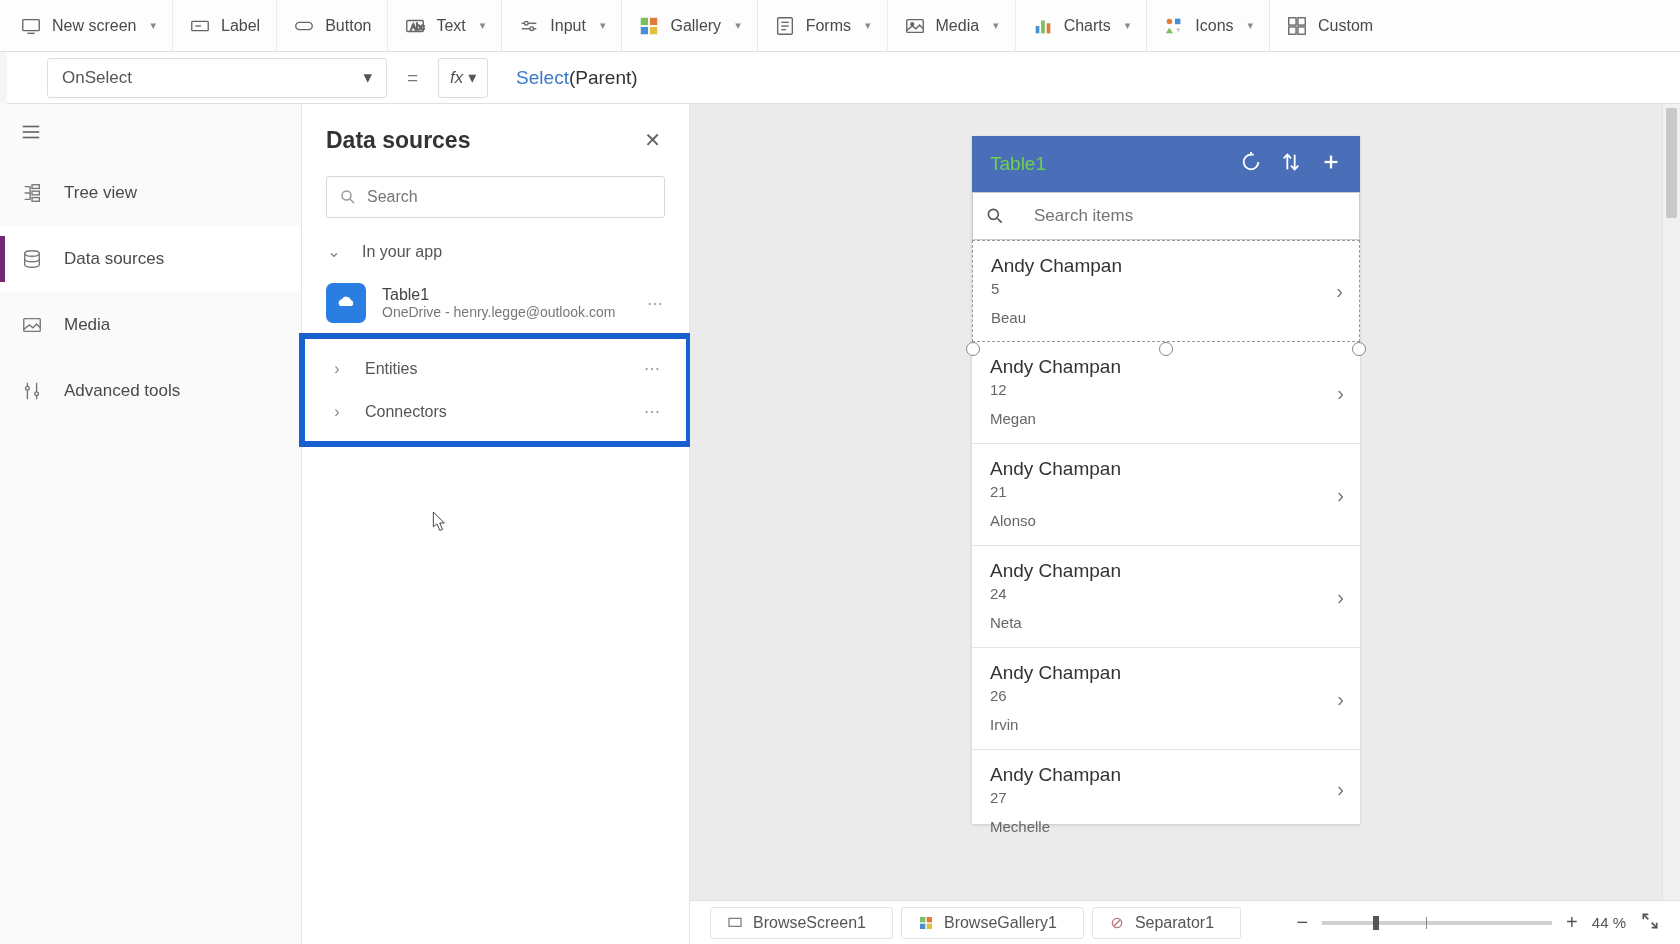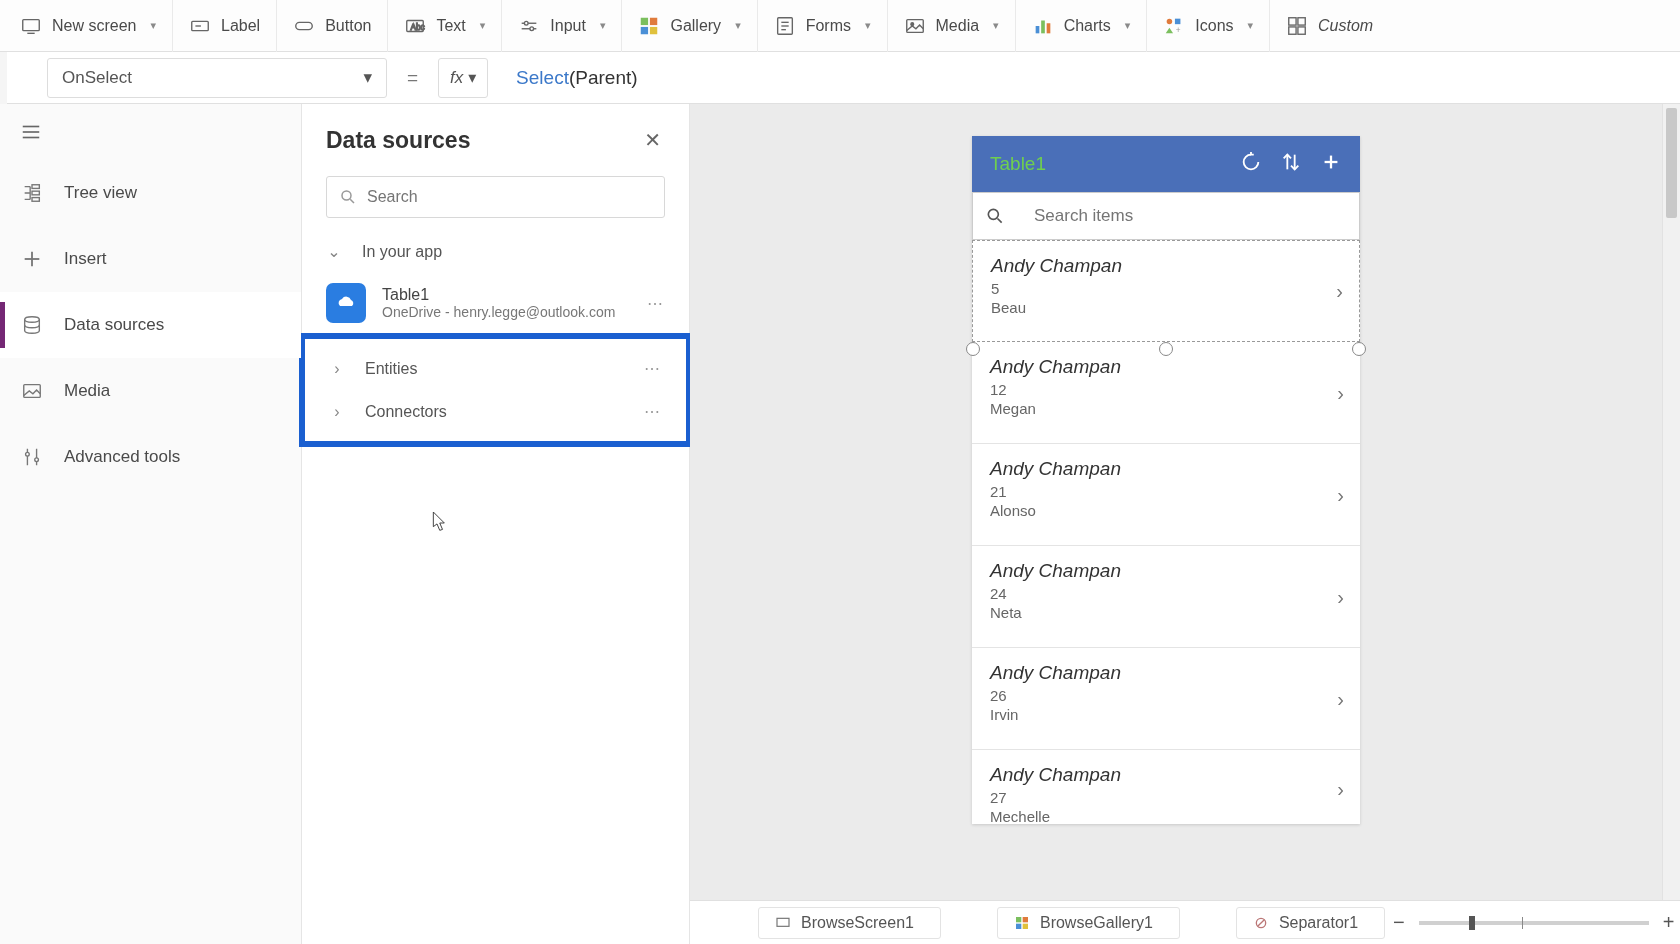--- a/index.html
+++ b/index.html
@@ -1,21 +1,21 @@
 <!DOCTYPE html>
 <html><head>
 <meta charset="utf-8">
 <style>
   * { box-sizing: border-box; margin: 0; padding: 0; font-family: "Segoe UI", Arial, sans-serif; }
   body { width: 1680px; height: 944px; background: #f5f5f5; overflow: hidden; position: relative; }
 
   
   .ribbon { height: 52px; width: 100%; background: #fdfdfd; border-bottom: 1px solid #e0e0e0; display: flex; align-items: center; padding: 6px 4px; }
   .ribbon-item { display: flex; align-items: center; height: 52px; padding: 0 16px; color: #4a4a4a; font-size: 16px; cursor: pointer; border-right: 1px solid #eaeaea; gap: 10px; white-space: nowrap; }
-  .ribbon-item:last-child { border-right: none; font-style: italic; }
+  .ribbon-item:last-child { border-right: none; }
   .ribbon-item .chev { font-size: 11px; color: #8a8a8a; margin-left: 4px; }
   .ribbon-icon { display: inline-flex; align-items: center; justify-content: center; width: 22px; height: 22px; }
   .ribbon-icon svg { width: 22px; height: 22px; }
 
   
   .formula-bar { height: 52px; width: 100%; background: #fff; border-bottom: 1px solid #e0e0e0; display: flex; align-items: center; padding: 0 40px 0 40px; gap: 14px; margin-left: 7px; }
   .prop-select { width: 340px; height: 40px; border: 1px solid #ddd; border-radius: 3px; background: #fff; display: flex; align-items: center; padding: 0 14px; color: #555; font-size: 17px; justify-content: space-between; }
   .equals { font-size: 19px; color: #777; padding: 0 6px; }
   .fx-box { width: 50px; height: 40px; border: 1px solid #ddd; border-radius: 3px; display: flex; align-items: center; justify-content: center; gap: 5px; color: #555; }
   .fx-box .fx { font-style: italic; font-size: 17px; }
@@ -62,37 +62,37 @@
   
   .phone { position: absolute; left: 282px; top: 32px; width: 388px; height: 688px; background: #fff; box-shadow: 0 1px 3px rgba(0,0,0,0.15); }
   .phone-header { height: 56px; background: #4a6fb8; display: flex; align-items: center; padding: 0 18px; color: #fff; gap: 18px; }
   .phone-title { font-size: 19px; color: #6fcf4f; font-weight: 500; flex: 1; }
   .phone-header-icon { cursor: pointer; font-size: 20px; color: #fff; }
   .phone-search { height: 48px; border: 1px solid #ccc; display: flex; align-items: center; padding: 0 12px; gap: 29px; }
   .phone-search input { border: none; outline: none; font-size: 17px; color: #777; flex: 1; background: transparent; }
 
   .gallery-item { height: 102px; border-bottom: 1px solid #e4e4e4; padding: 14px 18px 10px 18px; display: flex; flex-direction: column; position: relative; justify-content: flex-start; }
   .gallery-item.selected { border: 1px dashed #999; }
-  .gi-title { font-size: 19px; color: #333; font-style: italic; }
+  .gi-title { font-size: 19px; color: #333; }
   .gi-sub { font-size: 15px; color: #666; margin-top: 3px; }
-  .gi-sub2 { font-size: 15px; color: #666; margin-top: 2px; }
+  .gi-sub2 { font-size: 15px; color: #666; margin-top: 12px; }
   .gi-chev { position: absolute; right: 16px; top: 50%; transform: translateY(-50%); color: #777; font-size: 20px; }
   .sel-handles { position: absolute; bottom: -8px; left: 0; right: 0; height: 0; }
   .sel-handles .h { position: absolute; width: 14px; height: 14px; border: 1px solid #888; background: #fff; border-radius: 50%; top: -7px; }
   .sel-handles .h.l { left: -7px; }
   .sel-handles .h.c { left: 50%; margin-left: -7px; }
   .sel-handles .h.r { right: -7px; }
 
   
   .right-scroll { position: absolute; right: 0; top: 0; bottom: 44px; width: 18px; background: #f1f1f1; border-left: 1px solid #e2e2e2; }
   .right-scroll .thumb { position: absolute; top: 4px; left: 3px; right: 3px; height: 110px; background: #c8c8c8; border-radius: 2px; }
 
   
   .bottom-bar { position: absolute; left: 0; right: 0; bottom: 0; height: 44px; background: #fff; border-top: 1px solid #e0e0e0; display: flex; align-items: center; padding: 0 20px; gap: 8px; }
-  .crumb { display: flex; align-items: center; gap: 10px; padding: 6px 16px; border: 1px solid #e3e3e3; border-radius: 3px; color: #555; font-size: 16px; background: #fff; position: relative; margin-left: 48px; }
+  .crumb { display: flex; align-items: center; gap: 10px; padding: 6px 16px; border: 1px solid #e3e3e3; border-radius: 3px; color: #555; font-size: 16px; background: #fff; position: relative; }
   .crumb .ci { display: inline-flex; }
   .crumb::after { content: ""; }
   .zoom-group { margin-left: auto; display: flex; align-items: center; gap: 14px; color: #555; }
   .zoom-track { width: 230px; height: 4px; background: #d0d0d0; position: relative; }
   .zoom-track .zknob { position: absolute; top: -5px; left: 22%; width: 6px; height: 14px; background: #555; }
   .zoom-track .ztick { position: absolute; top: -4px; left: 45%; width: 1px; height: 12px; background: #888; }
   .zoom-val { font-size: 15px; }
 
   
   .cursor-pointer { position: absolute; left: 426px; top: 510px; font-size: 18px; pointer-events: none; }
@@ -249,29 +249,20 @@
     <div class="rail-item">
       <span class="rail-icon">
         <svg width="22" height="22" viewBox="0 0 24 24" fill="none" stroke="#777" stroke-width="1.5">
             <path d="M4 5 L10 5 M4 12 L10 12 M4 19 L10 19 M10 5 L10 19"></path>
             <rect x="12" y="3" width="8" height="4"></rect>
             <rect x="12" y="10" width="8" height="4"></rect>
             <rect x="12" y="17" width="8" height="4"></rect>
           </svg>
       </span>
       <span>Tree view</span>
-    </div>
-    <div class="rail-item">
-      <span class="rail-icon">
-        <svg width="22" height="22" viewBox="0 0 24 24" stroke="#777" stroke-width="2">
-            <line x1="12" y1="4" x2="12" y2="20"></line>
-            <line x1="4" y1="12" x2="20" y2="12"></line>
-          </svg>
-      </span>
-      <span>Insert</span>
     </div>
     <div class="rail-item active">
       <span class="rail-icon">
         <svg width="22" height="22" viewBox="0 0 24 24" fill="none" stroke="#777" stroke-width="1.5">
             <ellipse cx="12" cy="6" rx="8" ry="3"></ellipse>
             <path d="M4 6 L4 18 A8 3 0 0 0 20 18 L20 6"></path>
             <path d="M4 12 A8 3 0 0 0 20 12"></path>
           </svg>
       </span>
       <span>Data sources</span>

